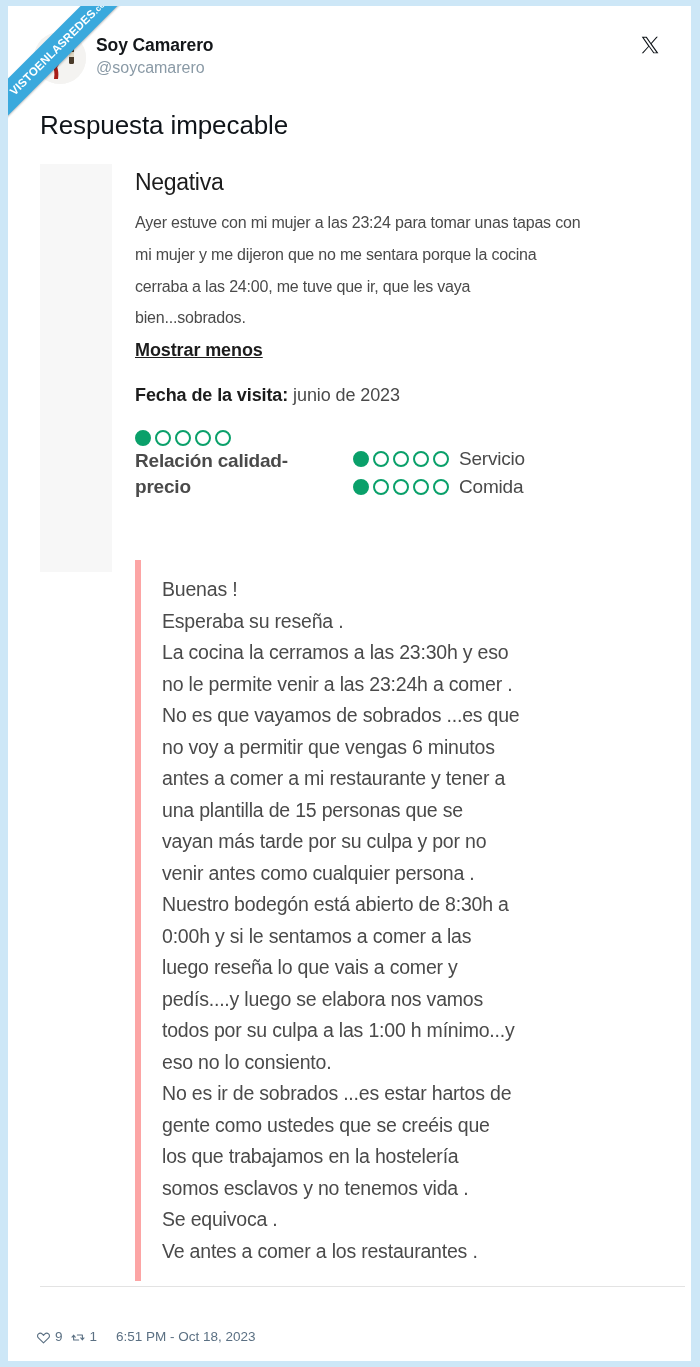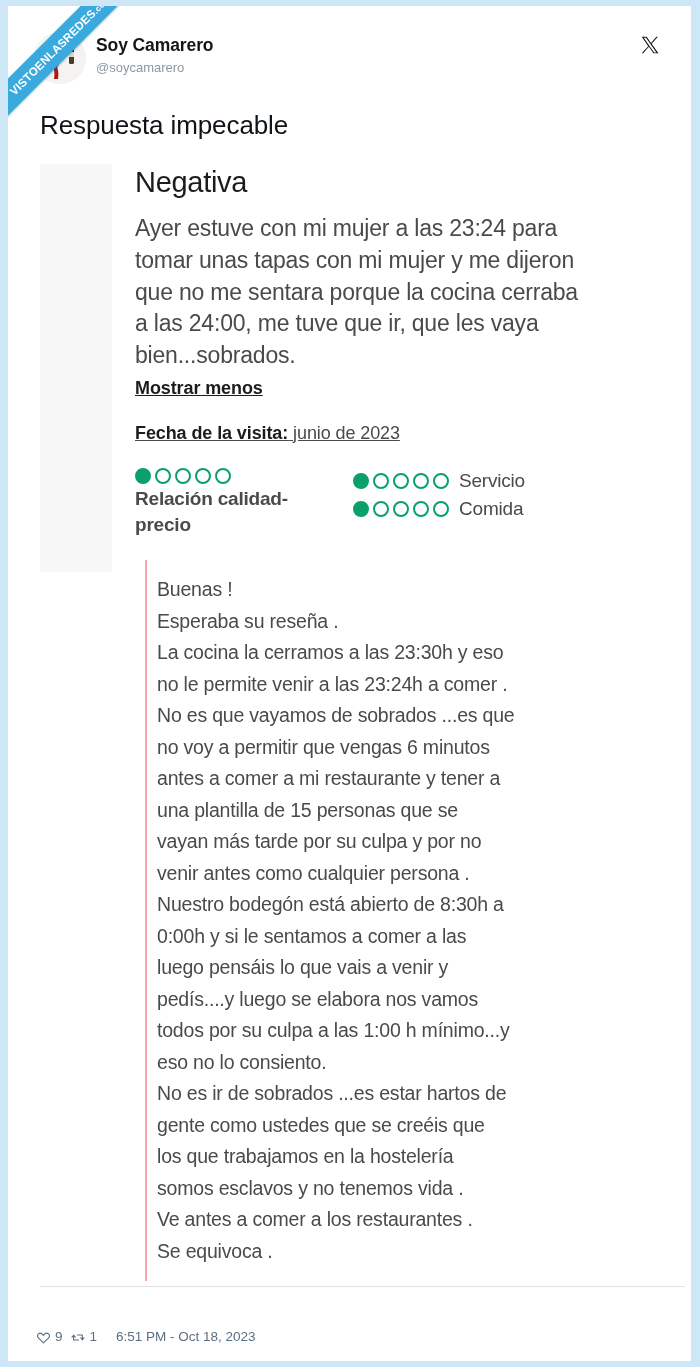--- a/index.html
+++ b/index.html
@@ -92,21 +92,21 @@
     top: 28px;
   }
   #display-name {
     font-size: 17.5px;
     font-weight: 700;
     color: #14171a;
     letter-spacing: -.1px;
     line-height: 22px;
   }
   #handle {
-    font-size: 13px;
+    font-size: 16px;
     color: #8a9aa6;
     line-height: 21px;
     margin-top: 1px;
   }
 
   #x-logo {
     position: absolute;
     right: 28px;
     top: 26px;
     width: 26px;
@@ -151,30 +151,30 @@
   }
 
   #review {
     position: absolute;
     left: 103px;
     top: 0px;
     width: 500px;
   }
 
   #review-title {
-    font-size: 29px;
+    font-size: 23px;
     font-weight: 400;
     color: #1c1c1c;
     line-height: 36px;
     letter-spacing: -.3px;
-    margin-bottom: 13px;
+    margin-bottom: 7px;
   }
 
   #review-body {
-    font-size: 23px;
+    font-size: 16px;
     color: #4a4a4a;
     line-height: 31.8px;
     letter-spacing: -.2px;
     width: 450px;
   }
 
   #show-less {
     margin-top: 2px;
     font-size: 18px;
     font-weight: 700;
@@ -183,36 +183,35 @@
     letter-spacing: -.1px;
     text-decoration: underline;
   }
 
   #visit-date {
     margin-top: 18px;
     font-size: 18px;
     color: #4a4a4a;
     line-height: 26px;
     letter-spacing: -.1px;
-    text-decoration: underline;
   }
   #visit-date .lbl {
     font-weight: 700;
     color: #1c1c1c;
   }
 
   
   #ratings {
     margin-top: 22px;
     position: relative;
     height: 78px;
   }
   .rating-group { position: absolute; }
   #rating-left  { left: 0px;   top: 0px; width: 230px; }
-  #rating-right { left: 218px; top: 0px; width: 290px; }
+  #rating-right { left: 218px; top: 16px; width: 290px; }
 
   .rating-row {
     display: flex;
     align-items: center;
     gap: 10px;
     margin-bottom: 2px;
   }
   .dots { display: flex; gap: 4px; }
   .dot {
     width: 16px; height: 16px;
@@ -235,25 +234,25 @@
     width: 190px;
     margin-top: 1px;
     font-weight: bold;
   }
   #rating-left .rating-row { display: block; }
   #rating-left .dots { margin-bottom: 2px; }
 
   
   #reply {
     position: absolute;
-    left: 113px;
+    left: 103px;
     top: 396px;
     width: 520px;
-    border-left: 2px solid #fca5a5;
-    padding-left: 10px;
+    border-left: 6px solid #fca5a5;
+    padding-left: 21px;
     padding-top: 14px;
     padding-bottom: 14px;
   }
   #reply-text {
     font-size: 19.5px;
     color: #4a4a4a;
     line-height: 31.5px;
     letter-spacing: -.2px;
   }
   #reply-text .ln { display: block; }
@@ -394,30 +393,30 @@
             <span class="ln">La cocina la cerramos a las 23:30h y eso</span>
             <span class="ln">no le permite venir a las 23:24h a comer .</span>
             <span class="ln">No es que vayamos de sobrados ...es que</span>
             <span class="ln">no voy a permitir que vengas 6 minutos</span>
             <span class="ln">antes a comer a mi restaurante y tener a</span>
             <span class="ln">una plantilla de 15 personas que se</span>
             <span class="ln">vayan más tarde por su culpa y por no</span>
             <span class="ln">venir antes como cualquier persona .</span>
             <span class="ln">Nuestro bodegón está abierto de 8:30h a</span>
             <span class="ln">0:00h y si le sentamos a comer a las</span>
-            <span class="ln">luego pensáis lo que vais a venir y</span>
+            <span class="ln">luego reseña lo que vais a comer y</span>
             <span class="ln">pedís....y luego se elabora nos vamos</span>
             <span class="ln">todos por su culpa a las 1:00 h mínimo...y</span>
             <span class="ln">eso no lo consiento.</span>
             <span class="ln">No es ir de sobrados ...es estar hartos de</span>
             <span class="ln">gente como ustedes que se creéis que</span>
             <span class="ln">los que trabajamos en la hostelería</span>
             <span class="ln">somos esclavos y no tenemos vida .</span>
+            <span class="ln">Se equivoca .</span>
             <span class="ln">Ve antes a comer a los restaurantes .</span>
-            <span class="ln">Se equivoca .</span>
           </div>
       </div>
 
       <div id="embed-rule"></div>
 
     </div>
 
     <div id="footer">
       <div class="stat">
         <svg width="15" height="15" viewBox="0 0 24 24">

